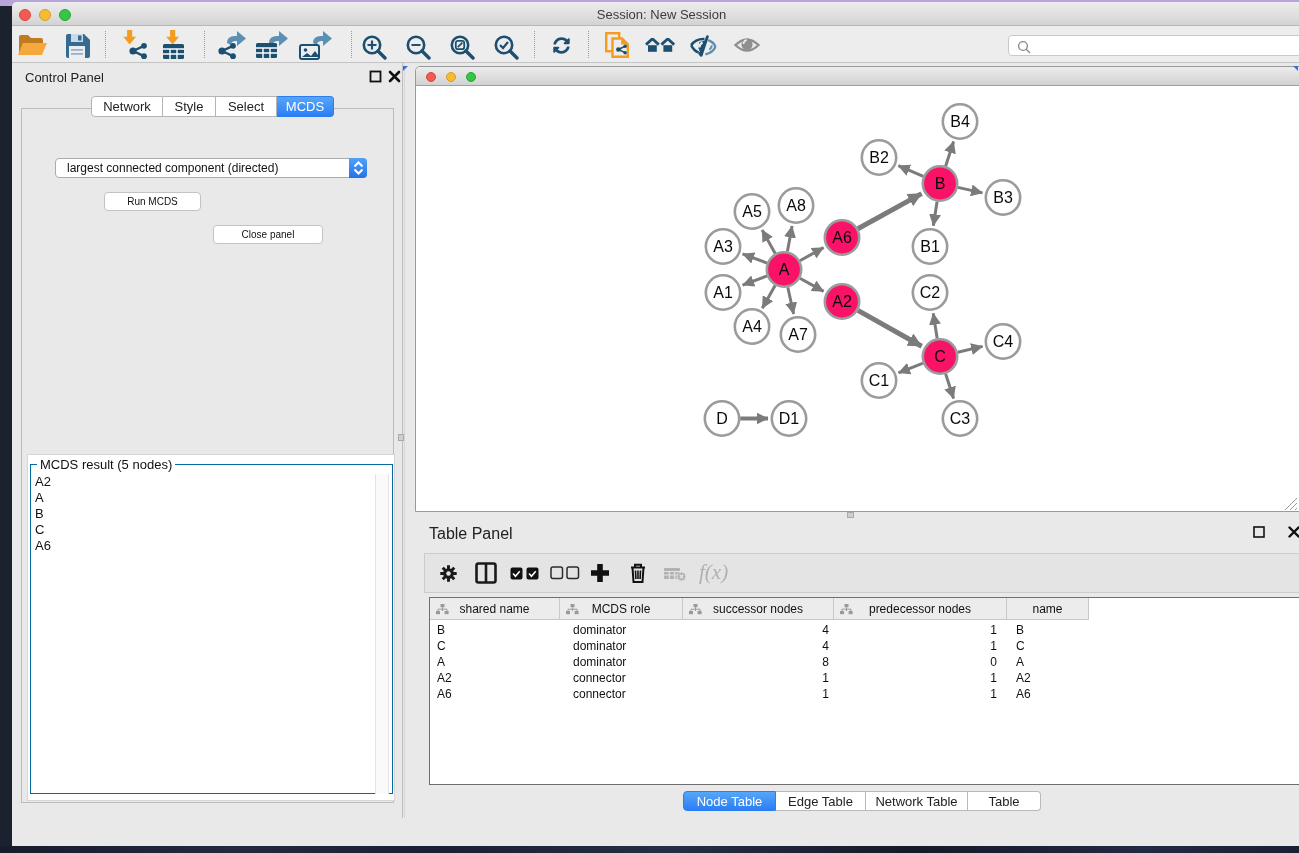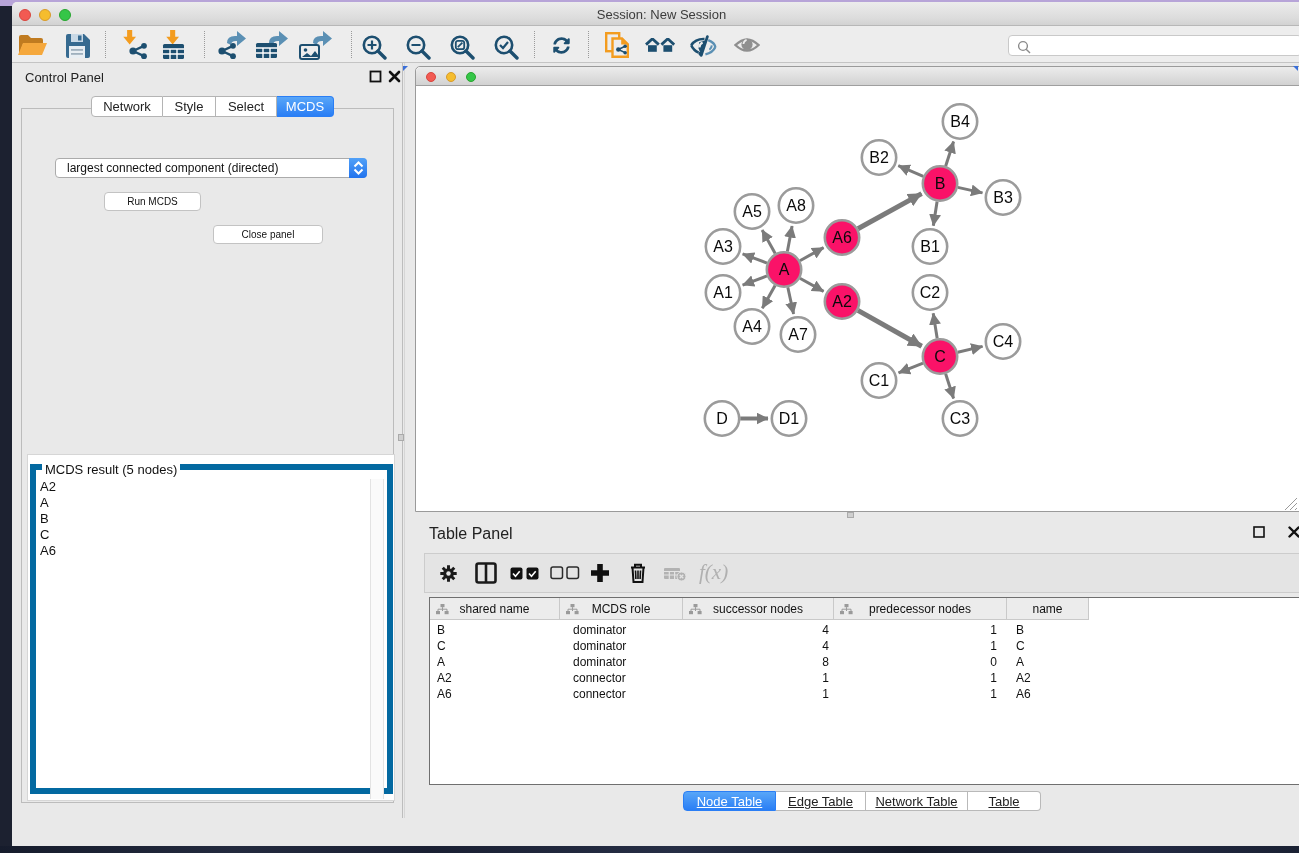--- a/index.html
+++ b/index.html
@@ -43,21 +43,21 @@
   border:1px solid #ababab; border-radius:4px; font-size:12px; color:#111; line-height:19px;
   padding-left:11px; }
 #dd-step { position:absolute; right:-1px; top:-1px; width:18px; height:20px;
   background:linear-gradient(#52a1f8,#2173ee); border-radius:0 4px 4px 0; }
 .btn { position:absolute; height:19px; background:#fff; border:1px solid #c3c3c3; border-radius:4px;
   font-size:10px; color:#111; text-align:center; line-height:17px; }
 
 #mcds-panel { position:absolute; left:15px; top:451.5px; width:368px; height:347px; background:#fff;
   border:1px solid #d6d6d6; }
 #mcds-fieldset { position:absolute; left:2px; top:9px; width:363px; height:330px;
-  border:6px solid #0369a1; }
+  border:1px solid #0369a1; }
 #mcds-legend { position:absolute; left:6px; top:-8px; background:#fff; padding:0 3px;
   font-size:13px; color:#111; }
 #mcds-list { position:absolute; left:1px; top:9px; width:345px; font-size:13px; color:#111; line-height:16px; padding-left:3px;}
 #mcds-scroll { position:absolute; right:3px; top:9px; width:14px; height:320px; background:#fafafa;
   border-left:1px solid #e3e3e3; border-right:1px solid #e3e3e3;}
 
 #netwin { position:absolute; left:403px; top:64px; width:895px; height:446px;
   border:1px solid #9a9a9a; background:#fff; border-radius:5px 5px 0 0; }
 #net-titlebar { position:absolute; left:0; top:0; width:100%; height:19px;
   background:linear-gradient(#ececec,#d2d2d2); border-bottom:1px solid #9f9f9f; border-radius:5px 5px 0 0; }
@@ -69,21 +69,21 @@
   background:#e4e4e4; border:1px solid #cccccc; }
 #tp-table { position:absolute; left:417px; top:595px; width:873px; height:188px; background:#fff;
   border:1px solid #6f6f6f; }
 #tp-header { position:absolute; left:0; top:0; height:22px; background:#ececec;
   border-bottom:1px solid #c9c9c9; font-size:12px; color:#111; }
 .th { position:absolute; top:0; height:22px; line-height:22px; text-align:center;
   border-right:1px solid #c9c9c9; }
 .td { position:absolute; font-size:12px; color:#111; height:16px; line-height:16px; }
 
 .btab { position:absolute; top:789px; height:20px; line-height:19px; font-size:13px; color:#222;
-  background:#fff; border:1px solid #b9b9b9; border-left:none; text-align:center;text-decoration:underline; }
+  background:#fff; border:1px solid #b9b9b9; border-left:none; text-align:center; }
 .btab.sel { background:linear-gradient(#58a6f8,#2a7ef5); color:#fff; border-color:#2a7ef5;
   border-radius:4px 0 0 4px; border-left:1px solid #2a7ef5; }
 
 #statusbar { position:absolute; left:0; top:816px; width:1299px; height:28px; background:#efefef;
   border-top:1px solid #c6c6c6; }
 #memory-btn { position:absolute; right:11px; top:4px; width:75px; height:22px; background:#f7f7f7;
   border:1px solid #9f9f9f; font-size:11px; color:#111; line-height:19px; }
 </style>
 </head>
 <body>

